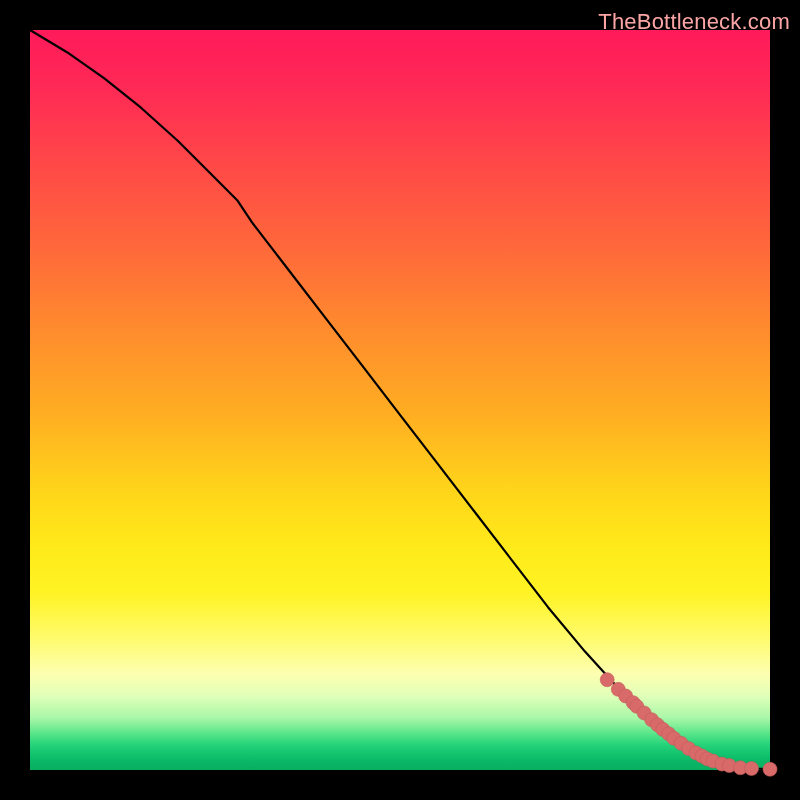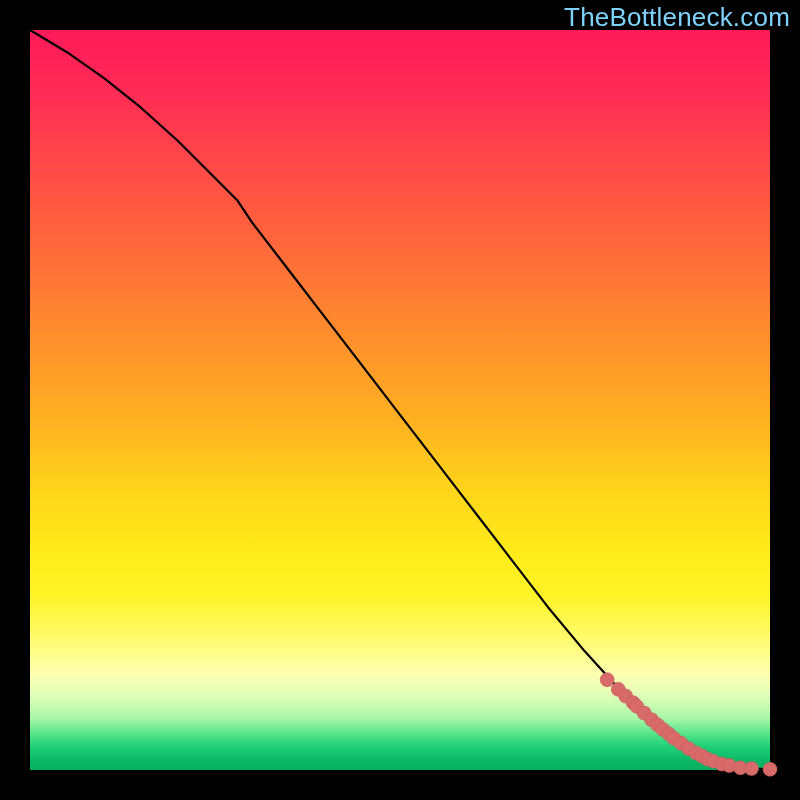--- a/index.html
+++ b/index.html
@@ -12,24 +12,24 @@
     overflow: hidden;
   }
   .frame {
     position: relative;
     width: 800px;
     height: 800px;
     background: #000;
   }
   .watermark {
     position: absolute;
-    top: 2px;
+    top: 9px;
     right: 10px;
-    color: #7dd3fc;
-    font-size: 26px;
+    color: #fca5a5;
+    font-size: 22px;
     font-weight: 500;
     letter-spacing: 0.2px;
     user-select: none;
   }
   .plot {
     position: absolute;
     left: 30px;
     top: 30px;
     width: 740px;
     height: 740px;

